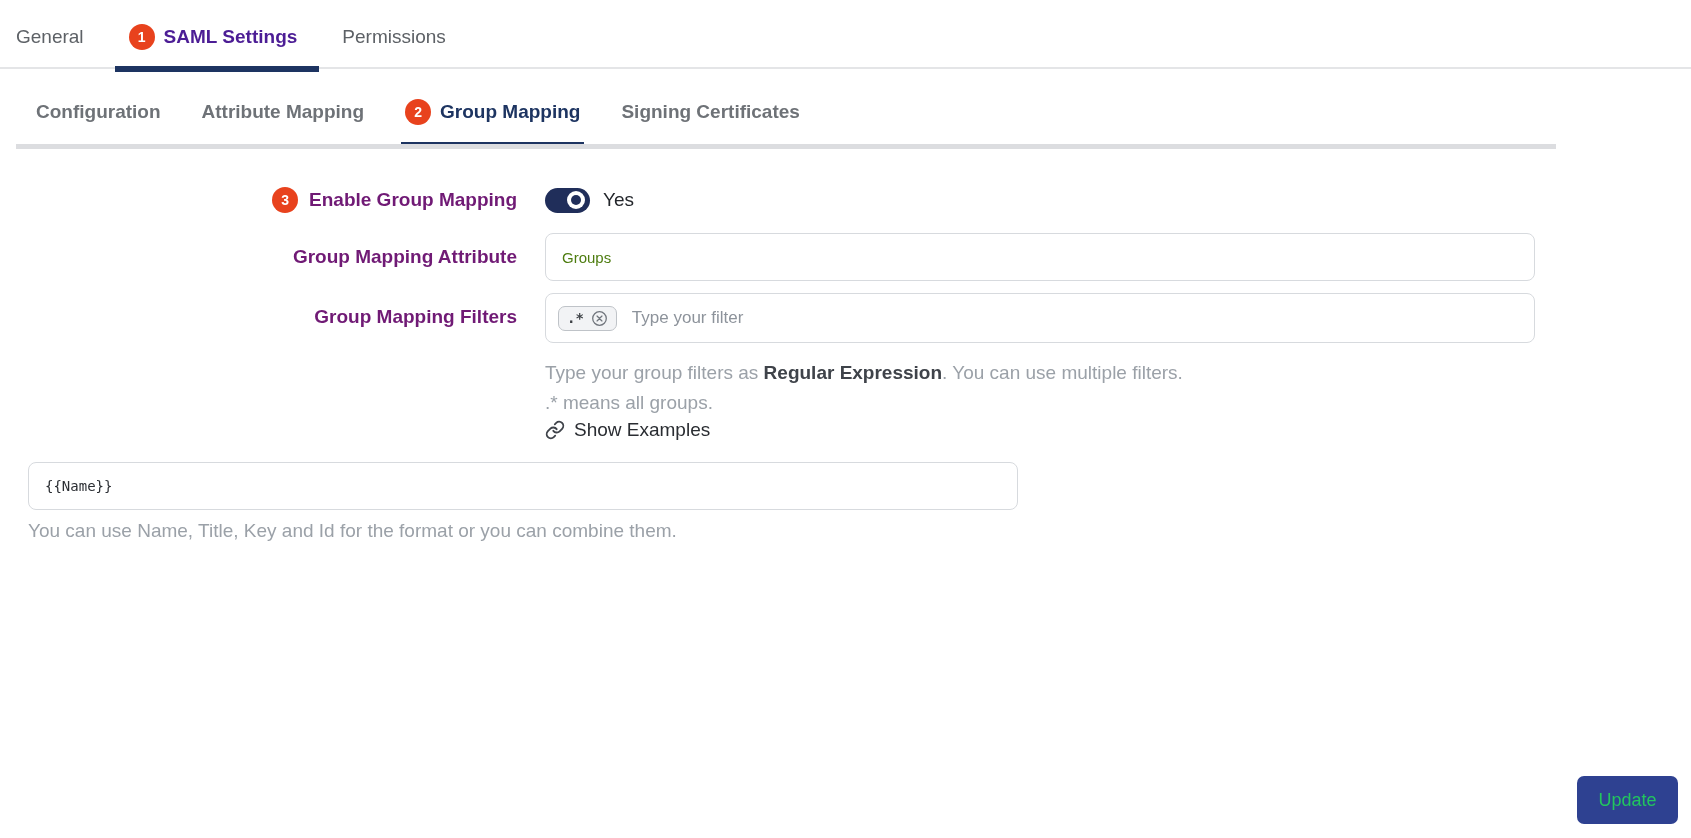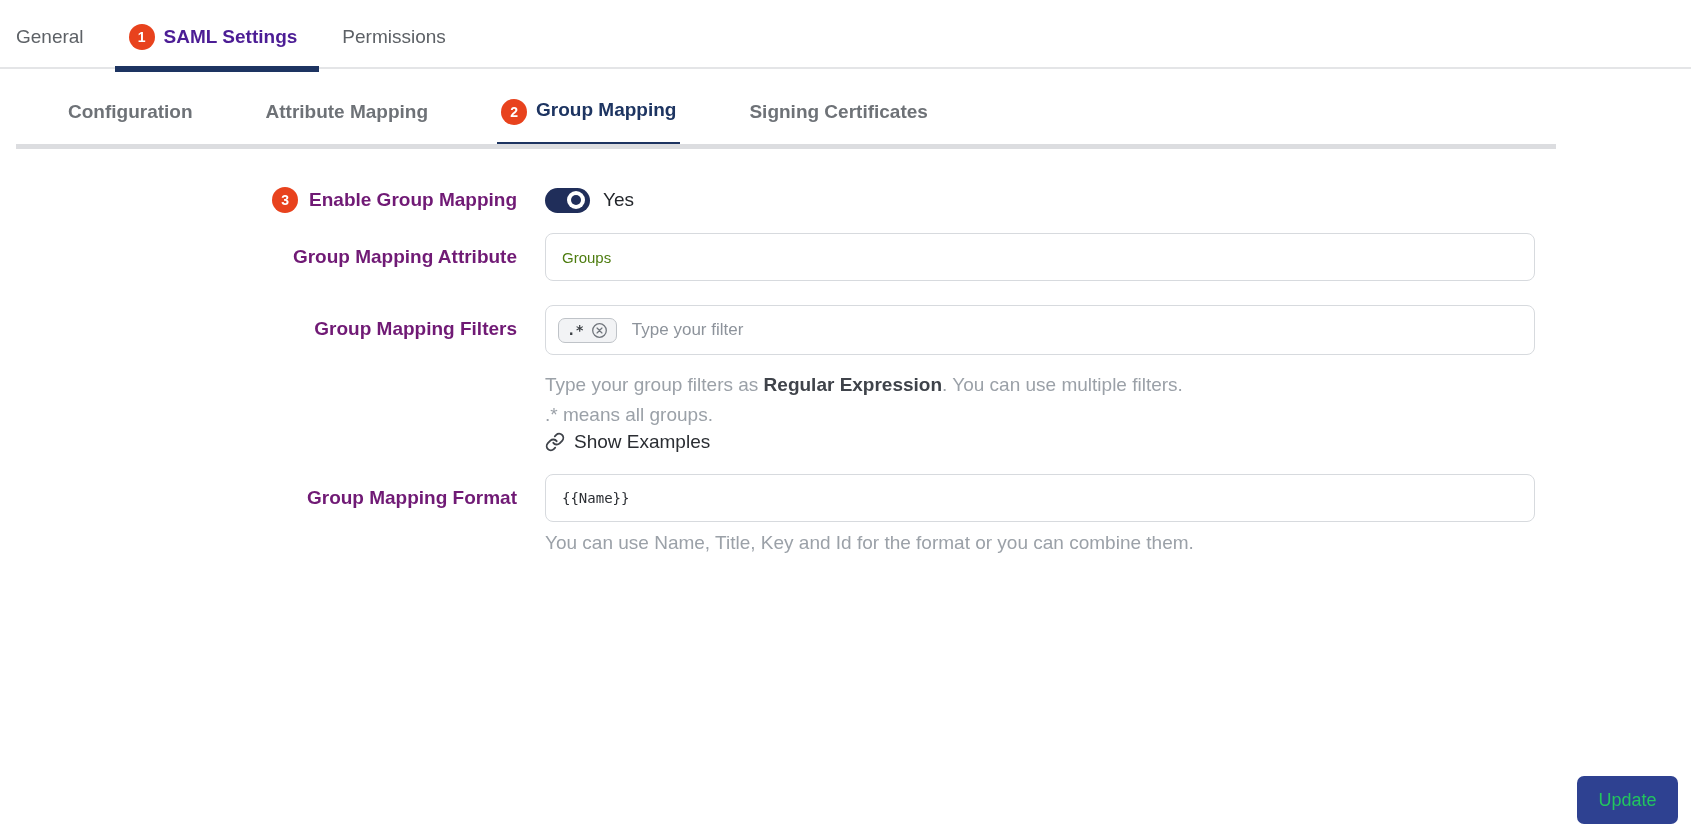--- a/index.html
+++ b/index.html
@@ -41,34 +41,34 @@
   .badge {
     width: 26px; height: 26px; border-radius: 50%; background: #e8421d; color: #fff;
     font-size: 14px; font-weight: 700; display: inline-flex; align-items: center;
     justify-content: center; flex: none;
   }
 
   
   .subtab-bar { margin: 16px 135px 0 16px; position: relative; }
   .subtabs { display: flex; align-items: center; gap: 41px; padding: 14px 0 24px 20px; }
   .stab {
-    position: relative; display: inline-flex; gap: 9px;
-    font-size: 19px; font-weight: 700; color: #6e7277; cursor: pointer; white-space: nowrap; margin-left: 32px;
+    position: relative; display: inline-flex; align-items: center; gap: 9px;
+    font-size: 19px; font-weight: 700; color: #6e7277; cursor: pointer; white-space: nowrap;
   }
   .stab.active .tab-lbl { color: #1d3461; }
   .stab.active::after {
     content: ""; position: absolute; left: -4px; right: -4px; bottom: -24px;
     height: 7px; background: #1d3461;
   }
   .subtab-track { position: absolute; left: 0; right: 0; bottom: 0; height: 5px; background: #dcdde0; }
 
   
   .form { padding-top: 36px; }
   .form-row { display: flex; align-items: flex-start; margin-bottom: 18px; }
-  .form-row.gap-lg { margin-bottom: 24px; }
+  .form-row.gap-lg { margin-bottom: 12px; }
   .label-col {
     width: 517px; flex: none; display: flex; justify-content: flex-end; align-items: center;
     gap: 11px; height: 48px;
   }
   .label-col.short { height: 30px; }
   .field-label { font-size: 19px; font-weight: 600; color: #701a75; text-align: right; }
   .control-col { width: 990px; margin-left: 28px; }
 
   
   .toggle-line { display: flex; align-items: center; gap: 13px; height: 30px; }
@@ -216,23 +216,20 @@
           <svg width="20" height="20" viewBox="0 0 24 24" fill="none" stroke="#3f434a" stroke-width="2.2" stroke-linecap="round" stroke-linejoin="round">
             <path d="M10 13a5 5 0 0 0 7.54.54l3-3a5 5 0 0 0-7.07-7.07l-1.72 1.71"></path>
             <path d="M14 11a5 5 0 0 0-7.54-.54l-3 3a5 5 0 0 0 7.07 7.07l1.71-1.71"></path>
           </svg>
           <span>Show Examples</span>
         </div>
       </div>
     </div>
 
     <div class="form-row">
-      <div class="label-col">
-        <span class="field-label">Group Mapping Format</span>
-      </div>
       <div class="control-col">
         <input class="text-input mono" type="text" value="{{Name}}" style="">
         <div class="format-help muted">You can use Name, Title, Key and Id for the format or you can combine them.</div>
       </div>
     </div>
 
   </main>
 
   <button class="update-btn">Update</button>
 

